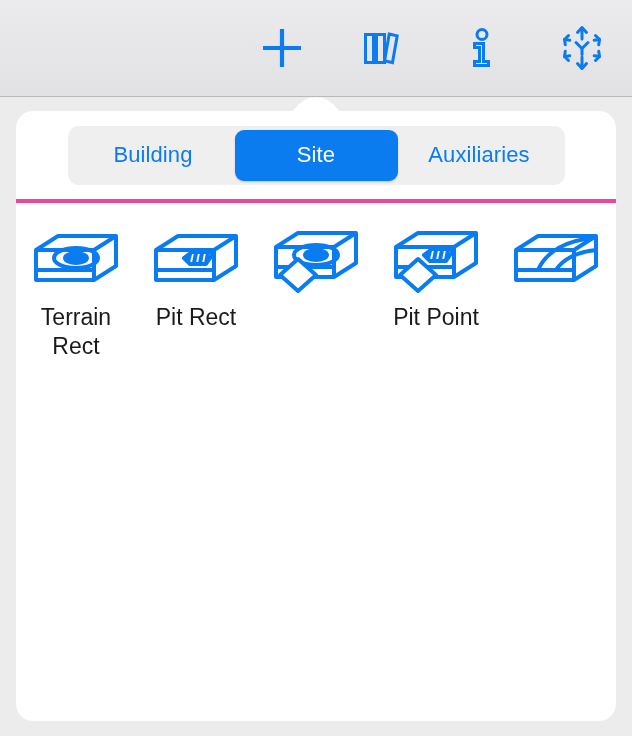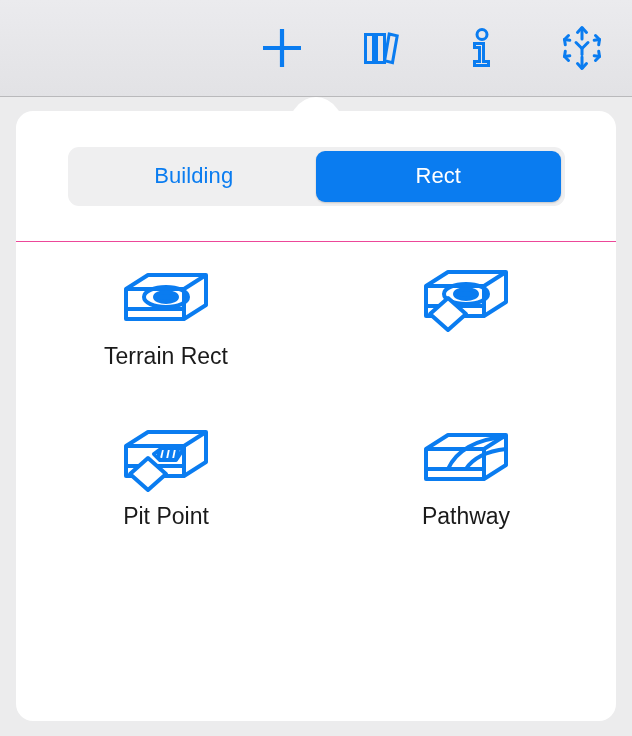--- a/index.html
+++ b/index.html
@@ -78,25 +78,25 @@
     width: 600px;
     height: 610px;
     background: #ffffff;
     border-radius: 17px;
     z-index: 2;
     overflow: hidden;
   }
 
   
   .seg-wrap {
-    height: 131px;
+    height: 92px;
     display: flex;
     align-items: center;
     justify-content: center;
-    border-bottom: 1px solid #ec4899;
+    border-bottom: 4px solid #ec4899;
     box-sizing: border-box;
   }
   .segmented {
     width: 497px;
     height: 59px;
     background: #efeff0;
     border-radius: 11px;
     display: flex;
     align-items: center;
     padding: 4px;
@@ -117,21 +117,21 @@
   .seg.active {
     background: #0a7cf0;
     color: #ffffff;
     box-shadow: 0 1px 2px rgba(0,0,0,0.18);
   }
 
   
   .grid {
     padding-top: 12px;
     display: grid;
-    grid-template-columns: repeat(2, 1fr);
+    grid-template-columns: repeat(5, 1fr);
     grid-auto-rows: 160px;
     justify-items: center;
   }
   .cell {
     width: 100%;
     display: flex;
     flex-direction: column;
     align-items: center;
     justify-content: flex-start;
     cursor: default;
@@ -225,21 +225,24 @@
   </div>
 
   <div class="popover">
 
     <div class="seg-wrap">
       <div class="segmented">
         <div class="seg">
           <span>Building</span>
         </div>
         <div class="seg active">
-          <span>Rect</span>
+          <span>Site</span>
+        </div>
+        <div class="seg">
+          <span>Auxiliaries</span>
         </div>
       </div>
     </div>
 
     <div class="grid">
 
       <div class="cell">
         <span class="glyph">
           <svg width="92" height="64" viewBox="0 0 92 64">
             <g stroke="#0a7cf0" stroke-width="4" fill="none" stroke-linejoin="round">
@@ -248,20 +251,34 @@
               <path d="M64 38 L6 38"></path>
               <ellipse cx="46" cy="26" rx="22" ry="10"></ellipse>
               <ellipse cx="46" cy="26" rx="11" ry="5" fill="#0a7cf0"></ellipse>
             </g>
           </svg>
         </span>
         <span class="caption">Terrain Rect</span>
       </div>
 
 
+      <div class="cell">
+        <span class="glyph">
+          <svg width="92" height="64" viewBox="0 0 92 64">
+            <g stroke="#0a7cf0" stroke-width="4" fill="none" stroke-linejoin="round">
+              <path d="M6 18 L28 4 L86 4 L86 34 L64 48 L6 48 Z"></path>
+              <path d="M6 18 L64 18 L86 4 M64 18 L64 48"></path>
+              <path d="M64 38 L6 38"></path>
+              <path d="M34 26 L42 20 L64 20 L56 32 L40 32 Z"></path>
+              <path d="M40 22 L38 30 M46 21 L44 31 M52 21 L50 31 M58 21 L56 31"></path>
+            </g>
+          </svg>
+        </span>
+        <span class="caption">Pit Rect</span>
+      </div>
 
       <div class="cell">
         <span class="glyph">
           <svg width="92" height="70" viewBox="0 0 92 70">
             <g stroke="#0a7cf0" stroke-width="4" fill="none" stroke-linejoin="round">
               <path d="M6 18 L28 4 L86 4 L86 34 L64 48 L6 48 Z"></path>
               <path d="M6 18 L64 18 L86 4 M64 18 L64 48"></path>
               <path d="M64 38 L6 38"></path>
               <ellipse cx="46" cy="26" rx="22" ry="10"></ellipse>
               <ellipse cx="46" cy="26" rx="11" ry="5" fill="#0a7cf0"></ellipse>
@@ -293,20 +310,19 @@
           <svg width="92" height="64" viewBox="0 0 92 64">
             <g stroke="#0a7cf0" stroke-width="4" fill="none" stroke-linejoin="round">
               <path d="M6 18 L28 4 L86 4 L86 34 L64 48 L6 48 Z"></path>
               <path d="M6 18 L64 18 L86 4 M64 18 L64 48"></path>
               <path d="M64 38 L6 38"></path>
               <path d="M84 6 C56 8 36 20 28 38"></path>
               <path d="M86 18 C66 20 52 28 46 38"></path>
             </g>
           </svg>
         </span>
-        <span class="caption">Pathway</span>
       </div>
 
 
     </div>
   </div>
 
 </div>
 
 </body></html>

